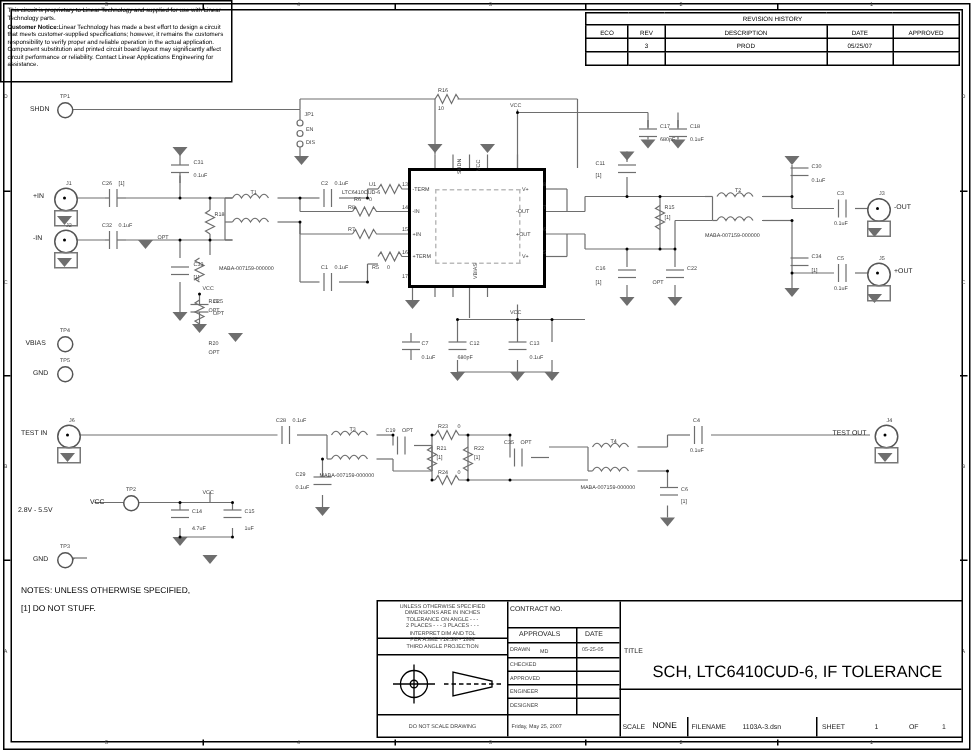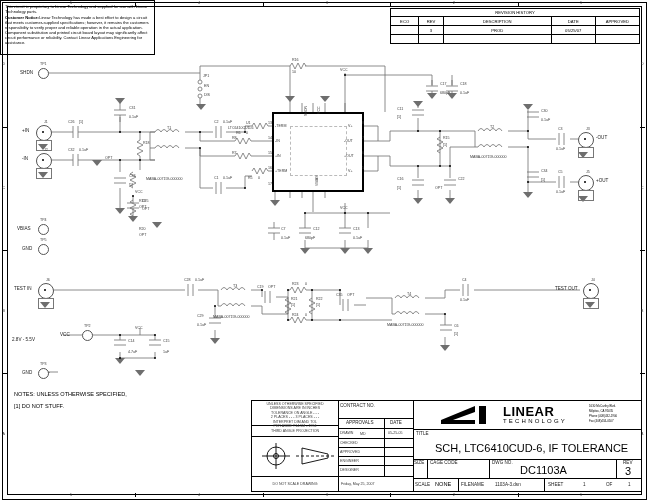--- a/index.html
+++ b/index.html
@@ -744,49 +744,26 @@
         <div class="t" style="left:2px;top:3px;">DESIGNER</div>
         <div class="abs" style="left:46px;top:0;width:0.9px;height:11px;background:#000;"></div>
       </div>
       <div class="abs" style="left:0;top:75px;width:75px;height:15px;">
         <div class="t" style="left:3px;top:6px;">Friday, May 25, 2007</div>
       </div>
     </div>
 
     <div class="abs" style="left:161px;top:0;width:228px;height:90px;">
 
-      <div class="abs" style="left:0;top:0;width:228px;height:28px;border-bottom:0.9px solid #000;">
-        <svg width="62" height="22" style="left:26px;top:3px;">
-          <polygon points="2,16 36,2 36,8 14,16 36,16 36,20 2,20" fill="#000"></polygon>
-          <polygon points="40,2 47,2 47,20 40,20" fill="#000"></polygon>
-        </svg>
-        <div class="lt-name" style="position:absolute;left:90px;top:3px;">LINEAR</div>
-        <div class="lt-sub" style="position:absolute;left:90px;top:17px;">TECHNOLOGY</div>
-        <div class="addr" style="position:absolute;left:176px;top:4px;">1630 McCarthy Blvd.</div>
-        <div class="addr" style="position:absolute;left:176px;top:9px;">Milpitas, CA 95035</div>
-        <div class="addr" style="position:absolute;left:176px;top:14px;">Phone (408)432-1900</div>
-        <div class="addr" style="position:absolute;left:176px;top:19px;">Fax (408)434-0507</div>
-      </div>
 
       <div class="abs" style="left:0;top:28px;width:228px;height:30px;border-bottom:0.9px solid #000;">
         <div class="t5" style="left:3px;top:2px;">TITLE</div>
         <div class="t11" style="left:22px;top:13px;">SCH, LTC6410CUD-6, IF TOLERANCE</div>
       </div>
 
-      <div class="abs" style="left:0;top:58px;width:228px;height:19px;border-bottom:0.9px solid #000;">
-        <div class="abs" style="left:14px;top:0;width:0.9px;height:19px;background:#000;"></div>
-        <div class="t5" style="left:1px;top:1px;">SIZE</div>
-        <div class="t5" style="left:17px;top:1px;">CAGE CODE</div>
-        <div class="abs" style="left:76px;top:0;width:0.9px;height:19px;background:#000;"></div>
-        <div class="t5" style="left:79px;top:1px;">DWG NO.</div>
-        <div class="t11" style="left:107px;top:5px;">DC1103A</div>
-        <div class="abs" style="left:203px;top:0;width:0.9px;height:19px;background:#000;"></div>
-        <div class="t5" style="left:210px;top:1px;">REV</div>
-        <div class="t11" style="left:212px;top:6px;">3</div>
-      </div>
 
       <div class="abs" style="left:0;top:77px;width:228px;height:13px;">
         <div class="t5" style="left:2px;top:4px;">SCALE</div>
         <div class="t6" style="left:22px;top:3px;">NONE</div>
         <div class="abs" style="left:45px;top:0;width:0.9px;height:13px;background:#000;"></div>
         <div class="t5" style="left:48px;top:4px;">FILENAME</div>
         <div class="t5" style="left:82px;top:4px;">1103A-3.dsn</div>
         <div class="abs" style="left:131px;top:0;width:0.9px;height:13px;background:#000;"></div>
         <div class="t5" style="left:135px;top:4px;">SHEET</div>
         <div class="t5" style="left:170px;top:4px;">1</div>

